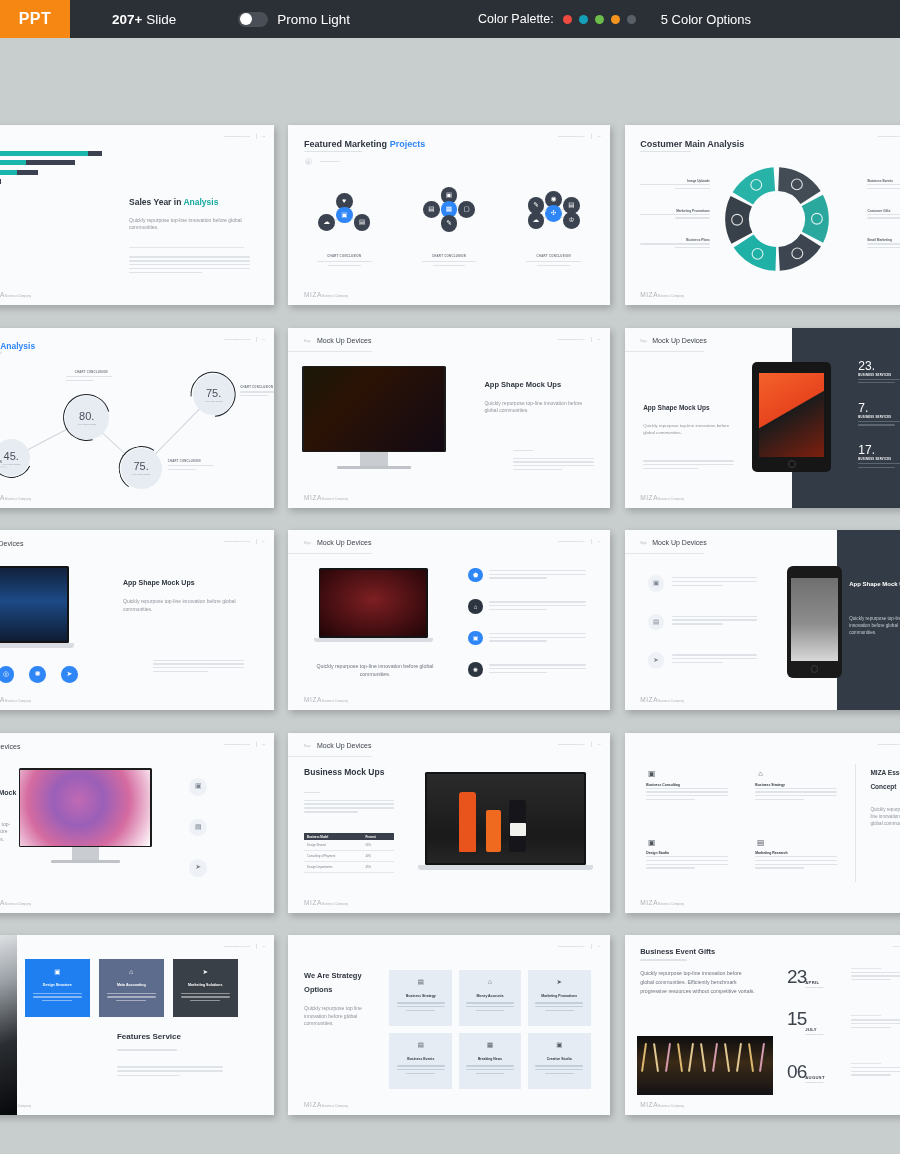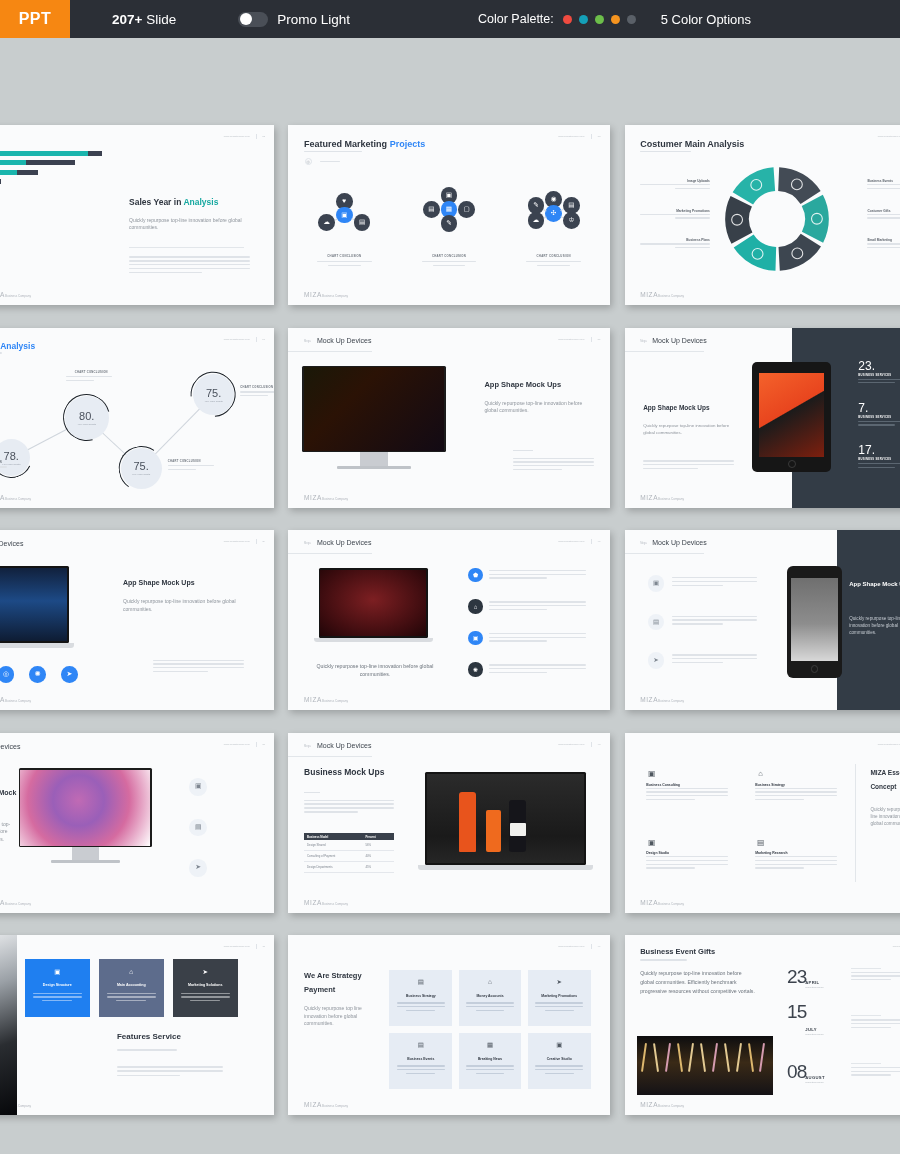--- a/index.html
+++ b/index.html
@@ -270,21 +270,21 @@
         <div style="position: absolute; right: 5.8%; top: 5.2%; width: 0.5px; height: 5px; background: rgb(223, 227, 232);"></div>
         <div style="position: absolute; left: 5%; bottom: 4%; font-size: 6.5px; color: rgb(176, 181, 188); letter-spacing: 0.6px; font-weight: 300;">MIZA<span style="font-size: 3px; letter-spacing: 0px;">Business Company</span></div>
         <div class="s-title" style="left: -2%; top: 7%; font-size: 8.5px;">Circular <span class="accent-blue">Analysis</span></div>
         <div style="position: absolute; left: -6.04px; top: 24.3px; width: 60.4px;">
           <div style="height: 1.3px; background: rgb(223, 227, 232); border-radius: 1px; margin-bottom: 2.2px; width: 60%;"></div>
         </div>
         <div style="position: absolute; left: 39.26px; top: 129.6px; width: 85.255px; height: 0.5px; background: rgb(207, 213, 220); transform-origin: 0px 50%; transform: rotate(-27.6772deg);"></div>
         <div style="position: absolute; left: 114.76px; top: 90px; width: 74.1294px; height: 0.5px; background: rgb(207, 213, 220); transform-origin: 0px 50%; transform: rotate(42.8352deg);"></div>
         <div style="position: absolute; left: 169.12px; top: 140.4px; width: 103.44px; height: 0.5px; background: rgb(207, 213, 220); transform-origin: 0px 50%; transform: rotate(-45.517deg);"></div>
         <div class="kcircle" style="left: 20.536px; top: 110.876px; width: 37.448px; height: 37.448px;">
-          <div class="kval">78.</div>
+          <div class="kval">45.</div>
           <div class="ksub">47% Main Charts</div>
         </div>
         <div style="position: absolute; left: 18.736px; top: 109.076px; width: 41.048px; height: 41.048px; border-radius: 50%; border-width: 1.5px; border-style: solid; border-color: transparent transparent rgb(28, 34, 41) rgb(28, 34, 41); border-image: initial; transform: rotate(-20deg);"></div>
         <div style="position: absolute; left: -12.08px; top: 133.345px; width: 51.34px; font-size: 2.7px; font-weight: bold; color: rgb(106, 113, 122); letter-spacing: 0.3px; text-align: center;">CHART CONCLUSION</div>
         <div style="position: absolute; left: -12.08px; top: 138.345px; width: 46.81px;">
           <div style="height: 1.3px; background: rgb(223, 227, 232); border-radius: 1px; margin-bottom: 2.3px; width: 100%;"></div>
         </div>
         <div class="kcircle" style="left: 93.016px; top: 68.256px; width: 43.488px; height: 43.488px;">
           <div class="kval">80.</div>
           <div class="ksub">47% Main Charts</div>
@@ -655,21 +655,21 @@
         </div>
       </div>
     </div>
     <div class="slide" style="left: 288px; top: 897px; width: 322px; height: 180px;">
       <div class="inner">
         <div style="position: absolute; right: 8%; top: 5.5%; font-size: 2.5px; color: rgb(188, 193, 199);">www.websitename.com</div>
         <div style="position: absolute; right: 3%; top: 5.5%; font-size: 2.5px; color: rgb(188, 193, 199);">49</div>
         <div style="position: absolute; right: 5.8%; top: 5.2%; width: 0.5px; height: 5px; background: rgb(223, 227, 232);"></div>
         <div style="position: absolute; left: 5%; bottom: 4%; font-size: 6.5px; color: rgb(176, 181, 188); letter-spacing: 0.6px; font-weight: 300;">MIZA<span style="font-size: 3px; letter-spacing: 0px;">Business Company</span></div>
         <div style="position: absolute; left: 5%; top: 20%; font-size: 7.5px; font-weight: bold; color: rgb(47, 54, 64);">We Are Strategy</div>
-        <div style="position: absolute; left: 5%; top: 28%; font-size: 7.5px; font-weight: bold; color: rgb(47, 54, 64);">Payment</div>
+        <div style="position: absolute; left: 5%; top: 28%; font-size: 7.5px; font-weight: bold; color: rgb(47, 54, 64);">Options</div>
         <div style="position: absolute; left: 5%; top: 39%; width: 21%; font-size: 5px; color: rgb(142, 148, 156); line-height: 1.5; font-weight: 300;">Quickly repurpose top line innovation before global communities.</div>
         <div style="position: absolute; left: 101.43px; top: 35.1px; width: 62.79px; height: 55.8px; background: rgb(230, 236, 244);">
           <div style="width: 9.016px; height: 9.016px; display: flex; align-items: center; justify-content: center; color: rgb(82, 90, 99); font-size: 6.49152px; line-height: 1; position: absolute; left: 50%; top: 14%; transform: translateX(-50%);">▤</div>
           <div style="position: absolute; left: 0px; right: 0px; top: 42%; text-align: center; font-size: 3.4px; font-weight: bold; color: rgb(47, 54, 64);">Business Strategy</div>
           <div style="position: absolute; left: 12%; right: 12%; top: 58%;">
             <div style="height: 1.2px; background: rgb(196, 206, 219); border-radius: 1px; margin-bottom: 2.6px; width: 100%; margin-left: 0px;"></div>
             <div style="height: 1.2px; background: rgb(196, 206, 219); border-radius: 1px; margin-bottom: 2.6px; width: 100%; margin-left: 0px;"></div>
             <div style="height: 1.2px; background: rgb(196, 206, 219); border-radius: 1px; margin-bottom: 2.6px; width: 60%; margin-left: 20%;"></div>
           </div>
         </div>
@@ -743,30 +743,30 @@
         <div style="position: absolute; left: 136.35px; top: 108px; width: 2.424px; height: 28.8px; background: rgb(232, 168, 192); transform: rotate(8deg); opacity: 0.9; border-radius: 1px;"></div>
         <div style="position: absolute; left: 162.105px; top: 30.6px; font-size: 19px; color: rgb(60, 67, 77); font-weight: 300; letter-spacing: -1px;">23</div>
         <div style="position: absolute; left: 180.285px; top: 44.6px; font-size: 4.2px; font-weight: bold; color: rgb(60, 67, 77); letter-spacing: 0.3px;">APRIL</div>
         <div style="position: absolute; left: 180.285px; top: 50.6px; font-size: 2.4px; color: rgb(174, 180, 187);">Marketing Promo</div>
         <div style="position: absolute; left: 225.735px; top: 32.6px; width: 30.3px; height: 0.5px; background: rgb(226, 230, 234);"></div>
         <div style="position: absolute; left: 225.735px; top: 36.6px; width: 66.66px;">
           <div style="height: 1.3px; background: rgb(223, 227, 232); border-radius: 1px; margin-bottom: 2.4px; width: 100%;"></div>
           <div style="height: 1.3px; background: rgb(223, 227, 232); border-radius: 1px; margin-bottom: 2.4px; width: 100%;"></div>
           <div style="height: 1.3px; background: rgb(223, 227, 232); border-radius: 1px; margin-bottom: 2.4px; width: 60%;"></div>
         </div>
-        <div style="position: absolute; left: 162.105px; top: 66px; font-size: 19px; color: rgb(60, 67, 77); font-weight: 300; letter-spacing: -1px;">15</div>
+        <div style="position: absolute; left: 162.105px; top: 73px; font-size: 19px; color: rgb(60, 67, 77); font-weight: 300; letter-spacing: -1px;">15</div>
         <div style="position: absolute; left: 180.285px; top: 92.3px; font-size: 4.2px; font-weight: bold; color: rgb(60, 67, 77); letter-spacing: 0.3px;">JULY</div>
         <div style="position: absolute; left: 180.285px; top: 98.3px; font-size: 2.4px; color: rgb(174, 180, 187);">Marketing Promo</div>
         <div style="position: absolute; left: 225.735px; top: 80.3px; width: 30.3px; height: 0.5px; background: rgb(226, 230, 234);"></div>
         <div style="position: absolute; left: 225.735px; top: 84.3px; width: 66.66px;">
           <div style="height: 1.3px; background: rgb(223, 227, 232); border-radius: 1px; margin-bottom: 2.4px; width: 100%;"></div>
           <div style="height: 1.3px; background: rgb(223, 227, 232); border-radius: 1px; margin-bottom: 2.4px; width: 100%;"></div>
           <div style="height: 1.3px; background: rgb(223, 227, 232); border-radius: 1px; margin-bottom: 2.4px; width: 60%;"></div>
         </div>
-        <div style="position: absolute; left: 162.105px; top: 126px; font-size: 19px; color: rgb(60, 67, 77); font-weight: 300; letter-spacing: -1px;">08</div>
+        <div style="position: absolute; left: 162.105px; top: 126px; font-size: 19px; color: rgb(60, 67, 77); font-weight: 300; letter-spacing: -1px;">06</div>
         <div style="position: absolute; left: 180.285px; top: 140px; font-size: 4.2px; font-weight: bold; color: rgb(60, 67, 77); letter-spacing: 0.3px;">AUGUST</div>
         <div style="position: absolute; left: 180.285px; top: 146px; font-size: 2.4px; color: rgb(174, 180, 187);">Marketing Promo</div>
         <div style="position: absolute; left: 225.735px; top: 128px; width: 30.3px; height: 0.5px; background: rgb(226, 230, 234);"></div>
         <div style="position: absolute; left: 225.735px; top: 132px; width: 66.66px;">
           <div style="height: 1.3px; background: rgb(223, 227, 232); border-radius: 1px; margin-bottom: 2.4px; width: 100%;"></div>
           <div style="height: 1.3px; background: rgb(223, 227, 232); border-radius: 1px; margin-bottom: 2.4px; width: 100%;"></div>
           <div style="height: 1.3px; background: rgb(223, 227, 232); border-radius: 1px; margin-bottom: 2.4px; width: 60%;"></div>
         </div>
       </div>
     </div>

